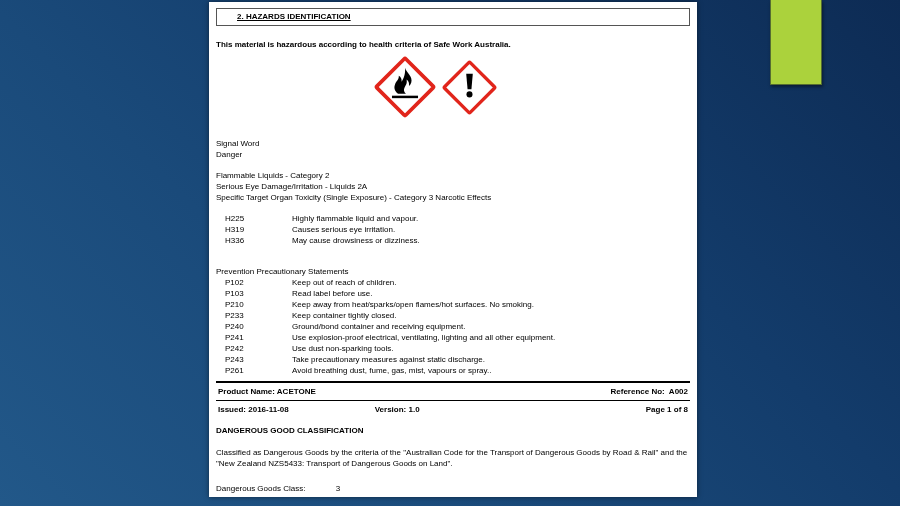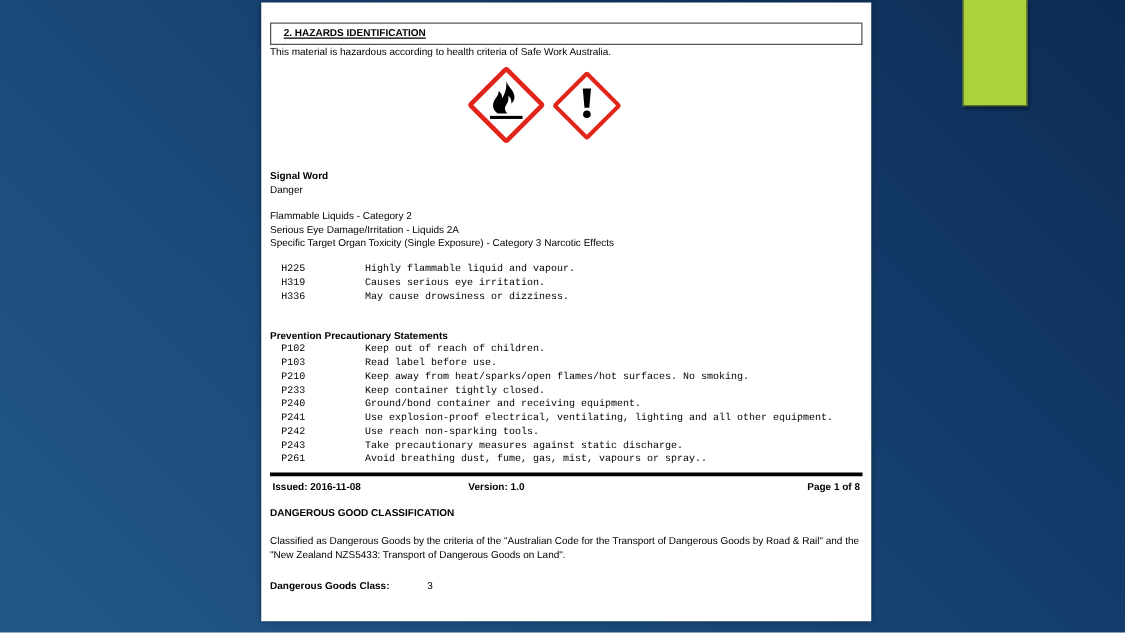--- a/index.html
+++ b/index.html
@@ -29,46 +29,46 @@
     width: 488px; height: 495px;
     background: #ffffff;
     color: #000;
     font-size: 8px;
     line-height: 11px;
     padding: 0 7px;
     box-shadow: 0 0 5px rgba(0,0,0,0.5);
   }
 
   .section-box {
-    margin-top: 16px;
+    margin-top: 6px;
     border: 1px solid #555;
-    padding: 2px 4px 3px 10px;
+    padding: 2px 4px 3px 20px;
     font-weight: bold;
   }
   .section-box span { text-decoration: underline; }
 
-  .intro { font-weight: normal; }
+  .intro { margin-top: 13px; font-weight: bold; }
 
   .pictos {
     margin-top: 6px;
     display: flex;
     justify-content: center;
     align-items: center;
     gap: 6px;
     transform: translateX(-18px);
     height: 62px;
   }
   .picto-flame { width: 62px; height: 62px; }
   .picto-excl  { width: 55px; height: 55px; }
 
-  .label-bold { font-weight: bold; margin-top: 20px; }
+  .label-bold { font-weight: normal; margin-top: 20px; }
   .block { margin-top: 10px; }
   .block-sig { margin-top: 8px; }
 
-  .stmt-row { display: flex; padding-left: 9px; font-family: Liberation Mono, monospace; }
+  .stmt-row { display: flex; padding-left: 9px; }
   .stmt-code { width: 67px; flex: 0 0 67px; }
   .stmt-text { flex: 1; }
 
   .footer-rule-thick {
     margin-top: 5px;
     border-top: 2px solid #000;
   }
   .footer-row {
     display: flex;
     align-items: center;
@@ -160,33 +160,37 @@
     <div class="stmt-row">
       <span class="stmt-code">P240</span>
       <span class="stmt-text">Ground/bond container and receiving equipment.</span>
     </div>
     <div class="stmt-row">
       <span class="stmt-code">P241</span>
       <span class="stmt-text">Use explosion-proof electrical, ventilating, lighting and all other equipment.</span>
     </div>
     <div class="stmt-row">
       <span class="stmt-code">P242</span>
-      <span class="stmt-text">Use reach non-sparking tools.</span>
+      <span class="stmt-text">Use dust non-sparking tools.</span>
     </div>
     <div class="stmt-row">
       <span class="stmt-code">P243</span>
       <span class="stmt-text">Take precautionary measures against static discharge.</span>
     </div>
     <div class="stmt-row">
       <span class="stmt-code">P261</span>
       <span class="stmt-text">Avoid breathing dust, fume, gas, mist, vapours or spray..</span>
     </div>
   </div>
 
   <div class="footer-rule-thick"></div>
+  <div class="footer-row">
+    <span class="f-left">Product Name: ACETONE</span>
+    <span class="f-right">Reference No:  A002</span>
+  </div>
   <div class="footer-rule-thin"></div>
   <div class="footer-row">
     <span class="f-left">Issued: 2016-11-08</span>
     <span class="f-center">Version: 1.0</span>
     <span class="f-right">Page 1 of 8</span>
   </div>
 
   <div class="dg-heading">DANGEROUS GOOD CLASSIFICATION</div>
   <div class="dg-body">Classified as Dangerous Goods by the criteria of the "Australian Code for the Transport of Dangerous Goods by Road &amp; Rail" and the "New Zealand NZS5433: Transport of Dangerous Goods on Land".</div>
   <div class="dg-class-line">

